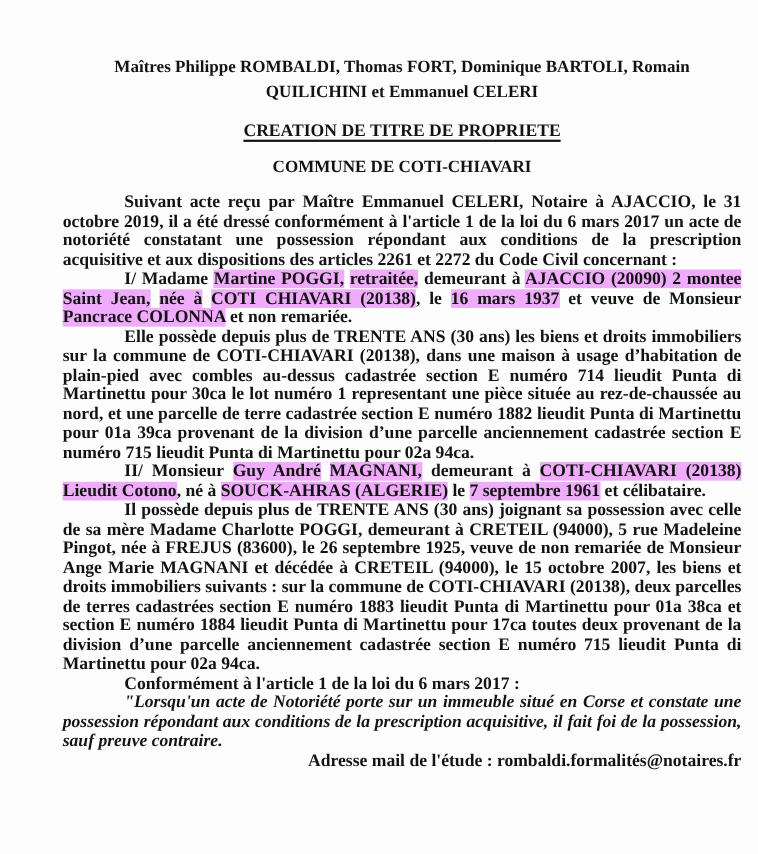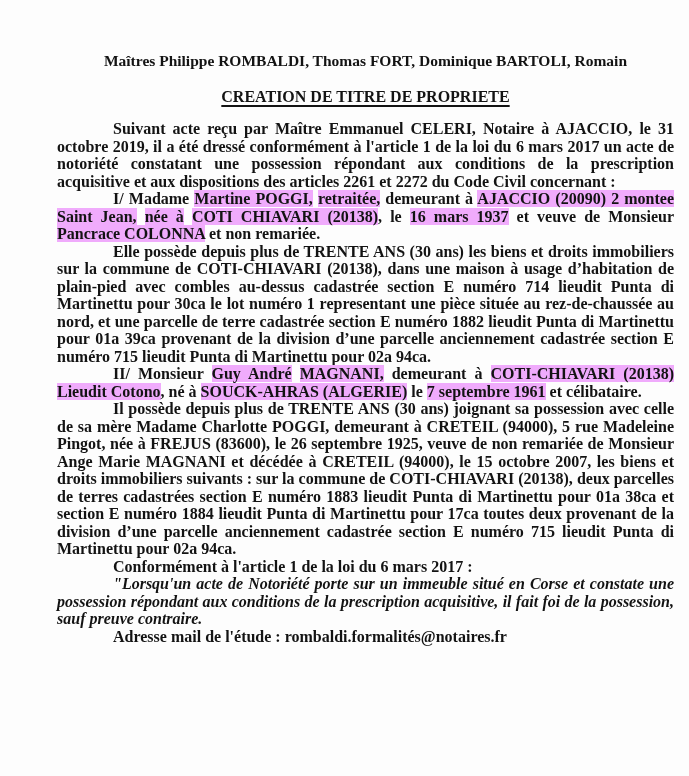--- a/index.html
+++ b/index.html
@@ -44,33 +44,35 @@
     margin-top: 13px;
     font-size: 16px;
     line-height: 17.5px;
   }
   p.para {
     margin: 0;
     text-align: justify;
     text-indent: 56px;
   }
   p.para.italic { font-style: italic; }
-  p.para.nojust { text-align: left; }
+  p.para.nojust { text-align: right; }
   span.hl { background: #f0abfc; }
 </style>
 </head>
 <body>
 
 <div class="doc">
   <div class="col">
     <div class="hdr">
       <div>Maîtres Philippe ROMBALDI, Thomas FORT, Dominique BARTOLI, Romain</div>
+      <div>QUILICHINI et Emmanuel CELERI</div>
     </div>
 
     <div class="title">CREATION DE TITRE DE PROPRIETE</div>
+    <div class="subtitle">COMMUNE DE COTI-CHIAVARI</div>
 
     <div class="body-text">
         <p class="para"><span>Suivant acte reçu par Maître Emmanuel CELERI, Notaire à AJACCIO, le 31 octobre 2019, il a été dressé conformément à l'article 1 de la loi du 6 mars 2017 un acte de notoriété constatant une possession répondant aux conditions de la prescription acquisitive et aux dispositions des articles 2261 et 2272 du Code Civil concernant :</span></p>
         <p class="para"><span>I/ Madame </span><span class="hl">Martine POGGI,</span><span> </span><span class="hl">retraitée,</span><span> demeurant à </span><span class="hl">AJACCIO (20090) 2 montee Saint Jean,</span><span> </span><span class="hl">née à</span><span> </span><span class="hl">COTI CHIAVARI (20138)</span><span>, le </span><span class="hl">16 mars 1937</span><span> et veuve de Monsieur </span><span class="hl">Pancrace COLONNA</span><span> et non remariée.</span></p>
         <p class="para"><span>Elle possède depuis plus de TRENTE ANS (30 ans) les biens et droits immobiliers sur la commune de COTI-CHIAVARI (20138), dans une maison à usage d’habitation de plain-pied avec combles au-dessus cadastrée section E numéro 714 lieudit Punta di Martinettu pour 30ca le lot numéro 1 representant une pièce située au rez-de-chaussée au nord, et une parcelle de terre cadastrée section E numéro 1882 lieudit Punta di Martinettu pour 01a 39ca provenant de la division d’une parcelle anciennement cadastrée section E numéro 715 lieudit Punta di Martinettu pour 02a 94ca.</span></p>
         <p class="para"><span>II/ Monsieur </span><span class="hl">Guy André</span><span> </span><span class="hl">MAGNANI,</span><span> demeurant à </span><span class="hl">COTI-CHIAVARI (20138) Lieudit Cotono</span><span>, né à </span><span class="hl">SOUCK-AHRAS (ALGERIE)</span><span> le </span><span class="hl">7 septembre 1961</span><span> et célibataire.</span></p>
         <p class="para"><span>Il possède depuis plus de TRENTE ANS (30 ans) joignant sa possession avec celle de sa mère Madame Charlotte POGGI, demeurant à CRETEIL (94000), 5 rue Madeleine Pingot, née à FREJUS (83600), le 26 septembre 1925, veuve de non remariée de Monsieur Ange Marie MAGNANI et décédée à CRETEIL (94000), le 15 octobre 2007, les biens et droits immobiliers suivants : sur la commune de COTI-CHIAVARI (20138), deux parcelles de terres cadastrées section E numéro 1883 lieudit Punta di Martinettu pour 01a 38ca et section E numéro 1884 lieudit Punta di Martinettu pour 17ca toutes deux provenant de la division d’une parcelle anciennement cadastrée section E numéro 715 lieudit Punta di Martinettu pour 02a 94ca.</span></p>
         <p class="para"><span>Conformément à l'article 1 de la loi du 6 mars 2017 :</span></p>
         <p class="para italic"><span>"Lorsqu'un acte de Notoriété porte sur un immeuble situé en Corse et constate une possession répondant aux conditions de la prescription acquisitive, il fait foi de la possession, sauf preuve contraire.</span></p>
         <p class="para nojust"><span>Adresse mail de l'étude : rombaldi.formalités@notaires.fr</span></p>

